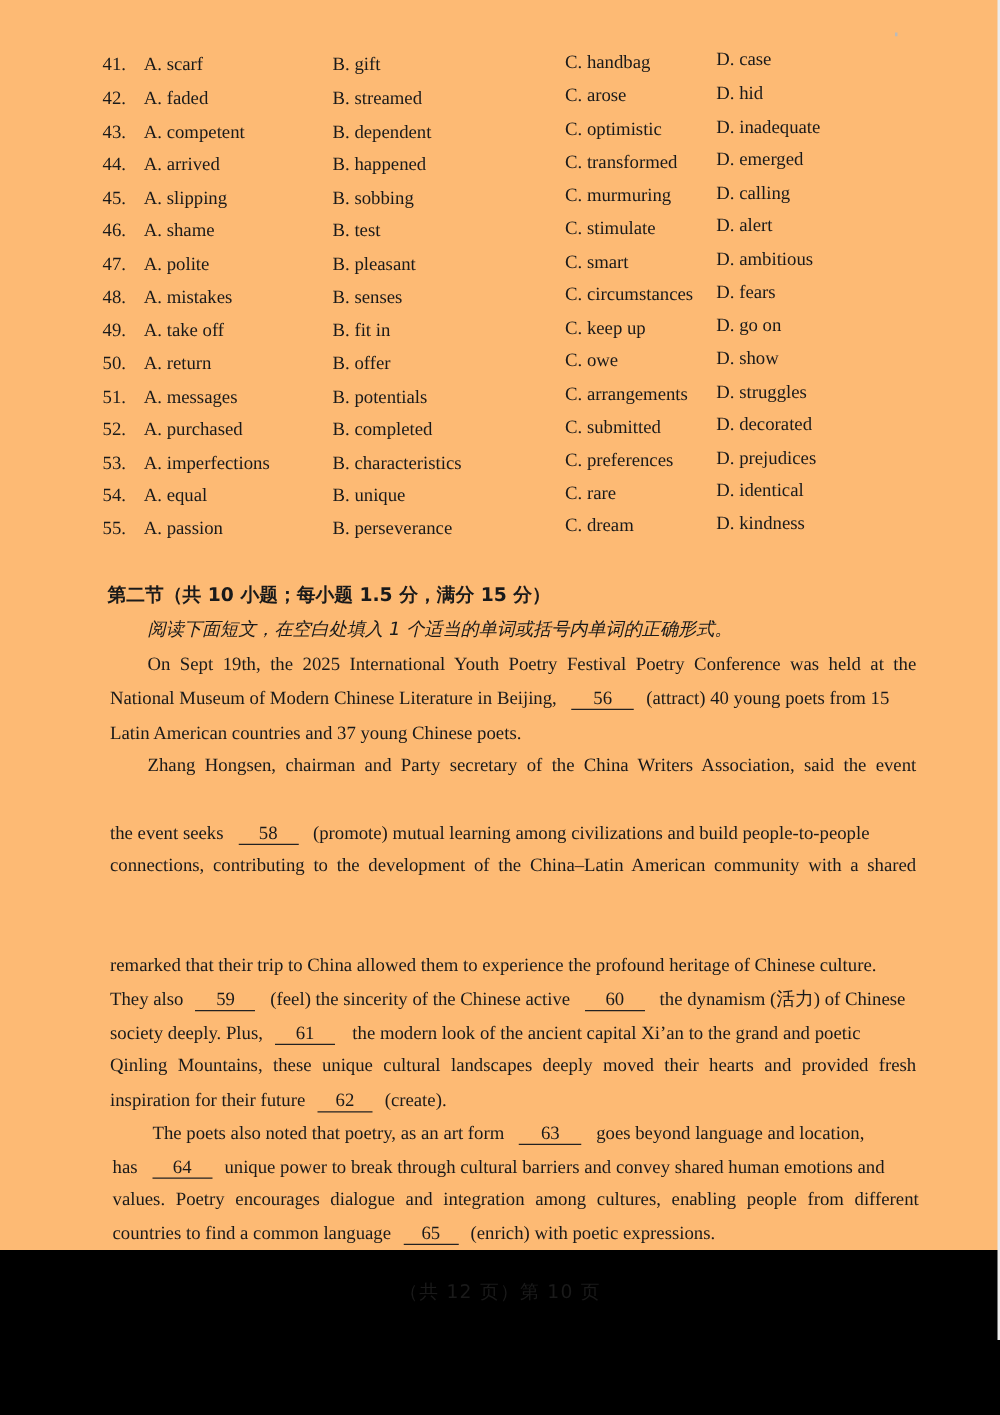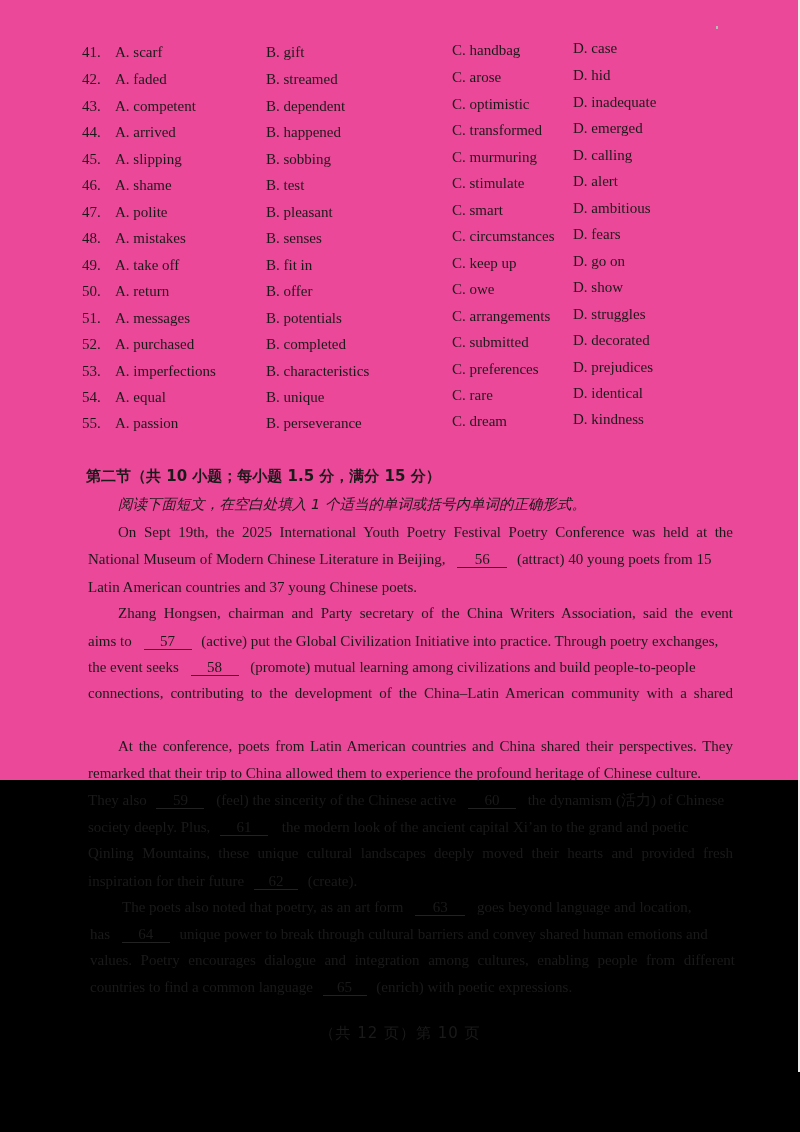--- a/index.html
+++ b/index.html
@@ -1,18 +1,18 @@
 <!DOCTYPE html>
 <html><head>
 <meta charset="utf-8">
 <style>
   html, body { margin:0; padding:0; }
   body { width:800px; height:1132px; background:#000; position:relative; overflow:hidden;
          font-family:"Liberation Serif","DejaVu Serif",serif; color:#1a1a1a; }
-  .page { position:absolute; left:0; top:0; width:800px; height:780px; background:#ec4899; }
+  .page { position:absolute; left:0; top:0; width:800px; height:1000px; background:#fdba74; }
   .edge { position:absolute; right:0; top:0; width:2px; height:1072px; background:#ececec; }
   .opts { position:absolute; left:0; top:0; width:800px; }
   .opt-row { position:absolute; left:0; height:24px; width:800px; font-size:15px; line-height:24px; }
   .opt-row span { position:absolute; white-space:nowrap; }
   .qnum { left:82px; }
   .oa { left:115px; }
   .ob { left:266px; }
   .oc { left:420px;margin-left:32px; }
   .od { left:573px; }
   .section-title { position:absolute; left:86px; top:466px; font-size:15px; line-height:20px;
@@ -147,33 +147,27 @@
 
   <div class="line ind just" style="top:522px">On Sept 19th, the 2025 International Youth Poetry Festival Poetry Conference was held at the</div>
   <div class="line" style="top:549px">
     <span>National Museum of Modern Chinese Literature in Beijing,</span>
     <span class="blank" style="width:50px;margin:0 6px 0 8px">56</span>
     <span>(attract) 40 young poets from 15</span>
   </div>
   <div class="line" style="top:577px">Latin American countries and 37 young Chinese poets.</div>
 
   <div class="line ind just" style="top:603px">Zhang Hongsen, chairman and Party secretary of the China Writers Association, said the event</div>
-  <div class="line" style="top:631px">
-    <span>aims to</span>
-    <span class="blank" style="width:48px;margin:0 6px 0 8px">57</span>
-    <span>(active) put the Global Civilization Initiative into practice. Through poetry exchanges,</span>
-  </div>
   <div class="line" style="top:657px">
     <span>the event seeks</span>
     <span class="blank" style="width:48px;margin:0 8px 0 8px">58</span>
     <span>(promote) mutual learning among civilizations and build people-to-people</span>
   </div>
   <div class="line just" style="top:683px">connections, contributing to the development of the China–Latin American community with a shared</div>
 
-  <div class="line ind just" style="top:736px">At the conference, poets from Latin American countries and China shared their perspectives. They</div>
   <div class="line" style="top:763px">remarked that their trip to China allowed them to experience the profound heritage of Chinese culture.</div>
   <div class="line" style="top:790px">
     <span>They also</span>
     <span class="blank" style="width:48px;margin:0 8px 0 6px">59</span>
     <span>(feel) the sincerity of the Chinese active</span>
     <span class="blank" style="width:48px;margin:0 8px 5px 8px">60</span>
     <span>the dynamism (活力) of Chinese</span>
   </div>
   <div class="line" style="top:817px">
     <span>society deeply. Plus,</span>

